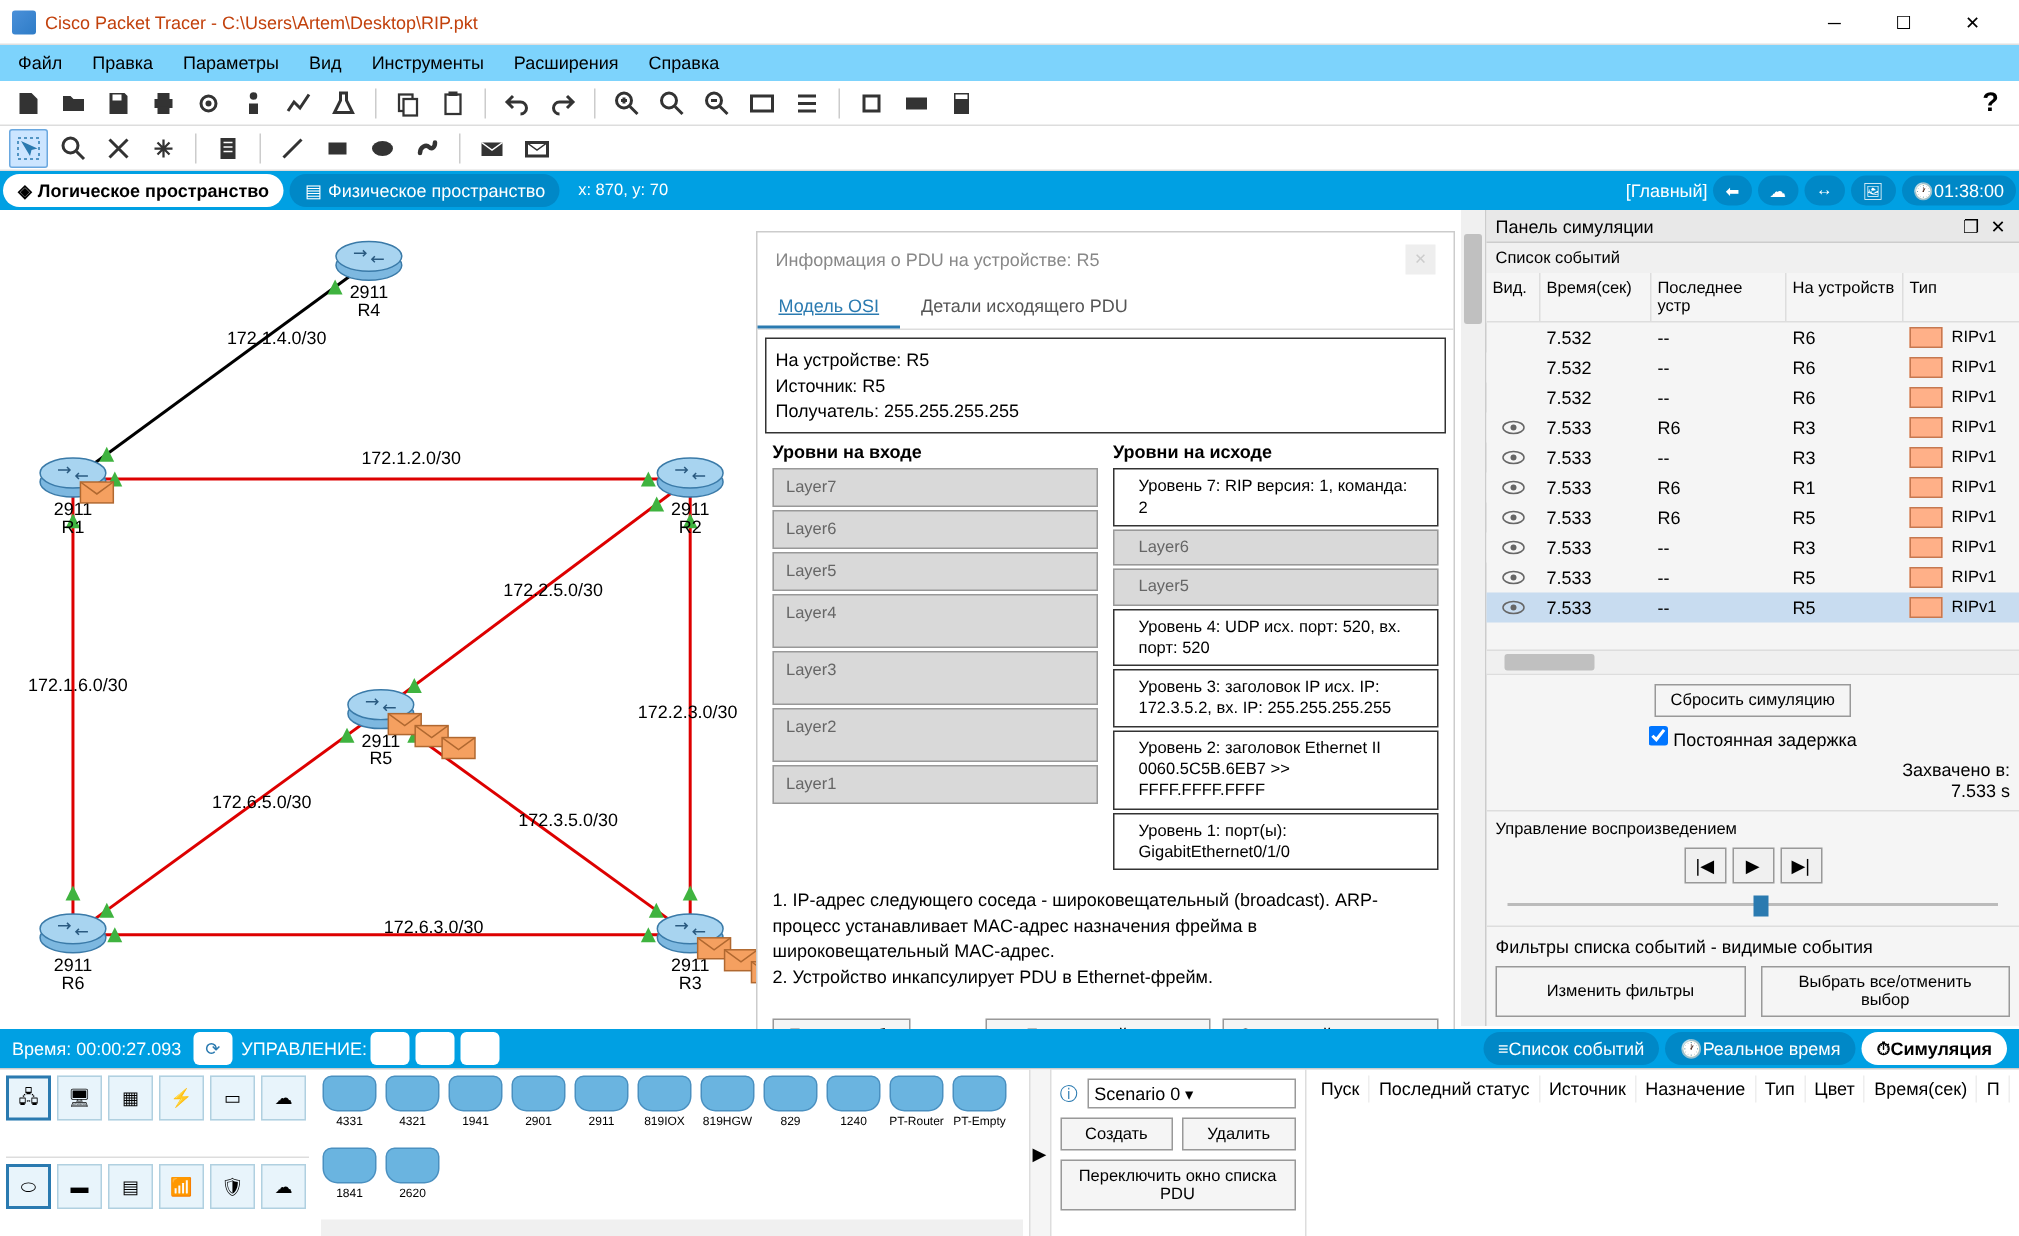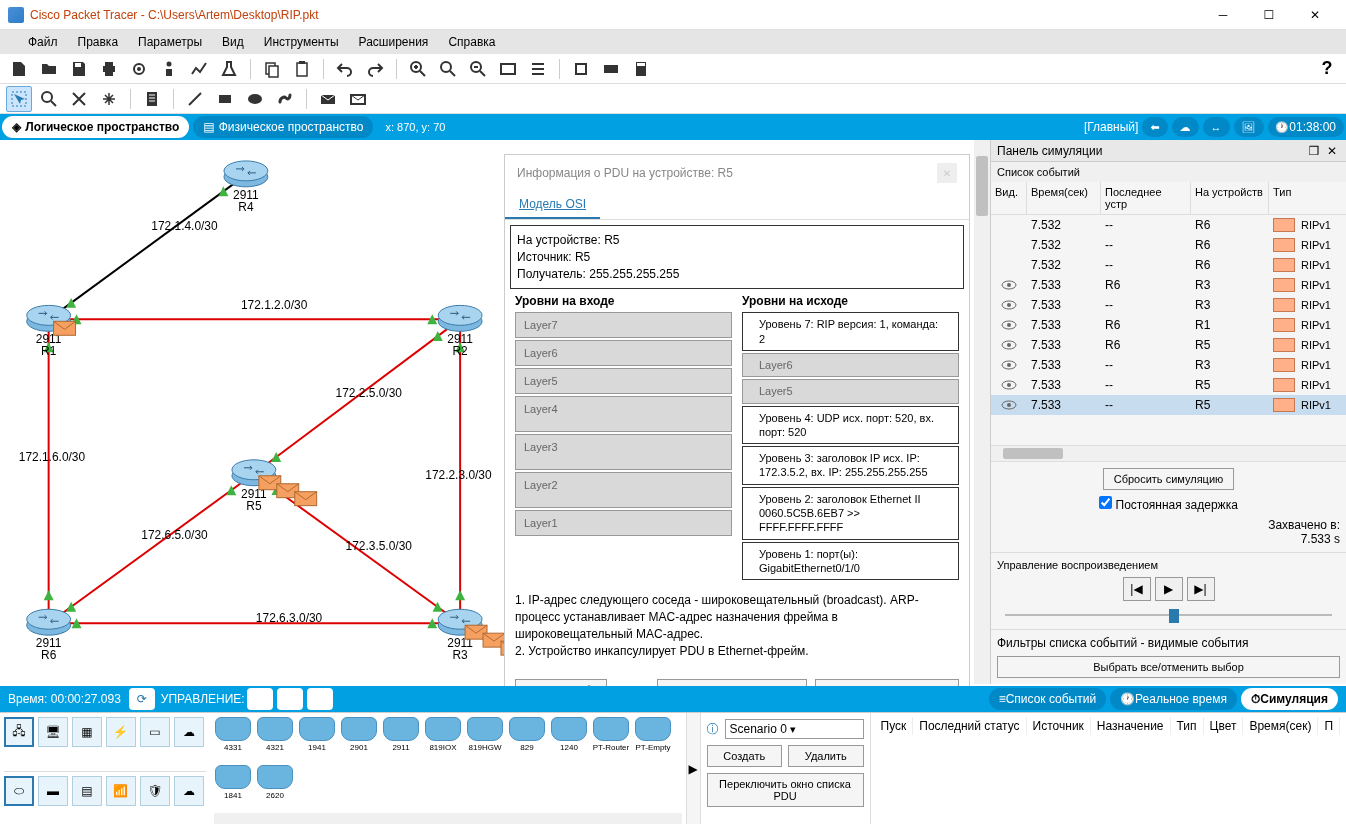--- a/index.html
+++ b/index.html
@@ -1,21 +1,21 @@
 <!DOCTYPE html>
 <html><head>
 <meta charset="utf-8">
 <style>
 * { margin: 0; padding: 0; box-sizing: border-box; font-family: Tahoma, Arial, sans-serif; font-size: 12px; }
 body { background: #fff; overflow: hidden; width: 1346px; height: 824px; position: relative; }
 .titlebar { height: 30px; display: flex; align-items: center; padding: 0 8px; background: #fff; border-bottom: 1px solid #e0e0e0; }
 .titlebar-icon { width: 16px; height: 16px; margin-right: 6px; background: linear-gradient(135deg, #4a90d9, #2e7cc7); border-radius: 2px; }
 .titlebar-title { flex: 1; font-size: 12px; color: #c2410c; }
 .win-btn { width: 46px; height: 30px; display: flex; align-items: center; justify-content: center; cursor: pointer; }
-.menubar { height: 24px; display: flex; align-items: center; padding: 0 20px; gap: 4px; background: #e5e5e5; }
+.menubar { height: 24px; display: flex; align-items: center; padding: 0 4px; gap: 4px; background: #7dd3fc; }
 .menu-item { padding: 2px 8px; cursor: pointer; }
 .toolbar { height: 30px; display: flex; align-items: center; padding: 0 6px; gap: 4px; background: #fff; border-bottom: 1px solid #ddd; }
 .tbtn { width: 26px; height: 26px; display: flex; align-items: center; justify-content: center; cursor: pointer; border-radius: 2px; }
 .tbtn svg { width: 18px; height: 18px; }
 .tsep { width: 1px; height: 20px; background: #ccc; margin: 0 4px; }
 .toolbar2 { height: 30px; display: flex; align-items: center; padding: 0 6px; gap: 4px; background: #fff; border-bottom: 1px solid #ddd; }
 .tbtn-active { background: #cce5ff; border: 1px solid #6aa8e0; }
 .worktabs { height: 26px; background: #00a0e3; display: flex; align-items: center; padding: 0 2px; color: #fff; }
 .wtab { height: 22px; background: #fff; color: #000; border-radius: 11px; padding: 0 10px; display: flex; align-items: center; font-weight: bold; font-size: 12px; margin-right: 4px; cursor: pointer; }
 .wtab-inactive { background: #0088c7; color: #fff; font-weight: normal; }
@@ -455,20 +455,21 @@
     </div>
 </div>
 
 <div class="pdu-dialog">
   <div class="pdu-header">
     <span>Информация о PDU на устройстве: R5</span>
     <div class="pdu-close">✕</div>
   </div>
   <div class="pdu-tabs">
     <div class="pdu-tab pdu-tab-active">Модель OSI</div>
+    <div class="pdu-tab">Детали исходящего PDU</div>
   </div>
   <div class="pdu-info-box">
     <div>На устройстве: R5</div>
     <div>Источник: R5</div>
     <div>Получатель: 255.255.255.255</div>
   </div>
   <div class="pdu-levels">
     <div class="pdu-col">
       <div class="pdu-col-h">Уровни на входе</div>
       <div class="pdu-layer-in">Layer7</div>
@@ -675,20 +676,21 @@
       <div class="sp-pb-btn">▶|</div>
     </div>
     <div class="sp-slider">
       <div class="sp-slider-track"></div>
         <div class="sp-slider-thumb"></div>
     </div>
   </div>
   <div class="sp-filter">
     <div>Фильтры списка событий - видимые события</div>
     <div class="sp-filter-btns">
+      <button class="btn">Изменить фильтры</button>
       <button class="btn">Выбрать все/отменить выбор</button>
     </div>
   </div>
 </div>
 
 <div class="statusbar2">
   <span>Время: 00:00:27.093</span>
   <div class="sb-ctrl" style="margin-left:8px;color:#2a7ab0">⟳</div>
   <span style="margin-left:4px">УПРАВЛЕНИЕ:</span>
   <div class="sb-ctrl">|◀</div>

